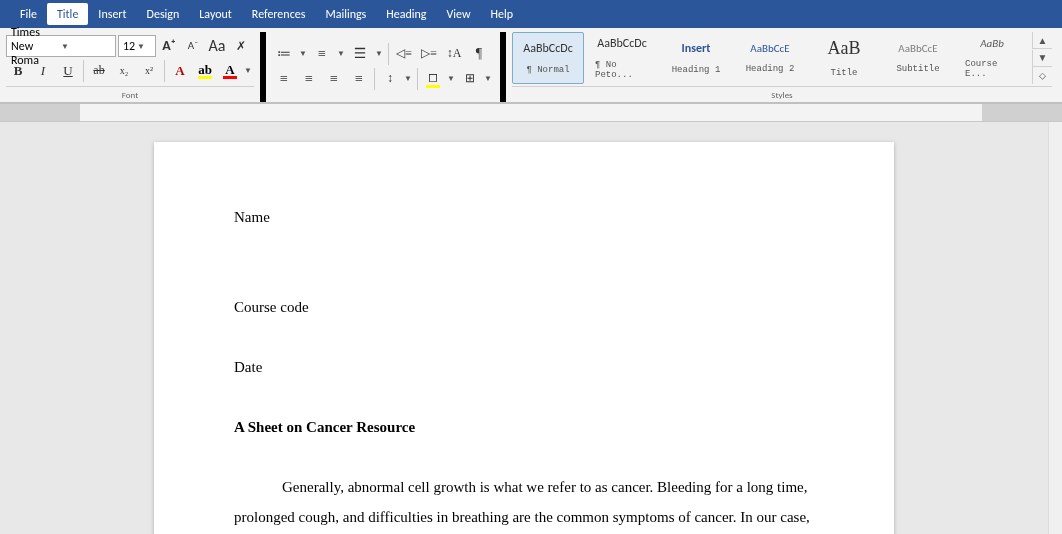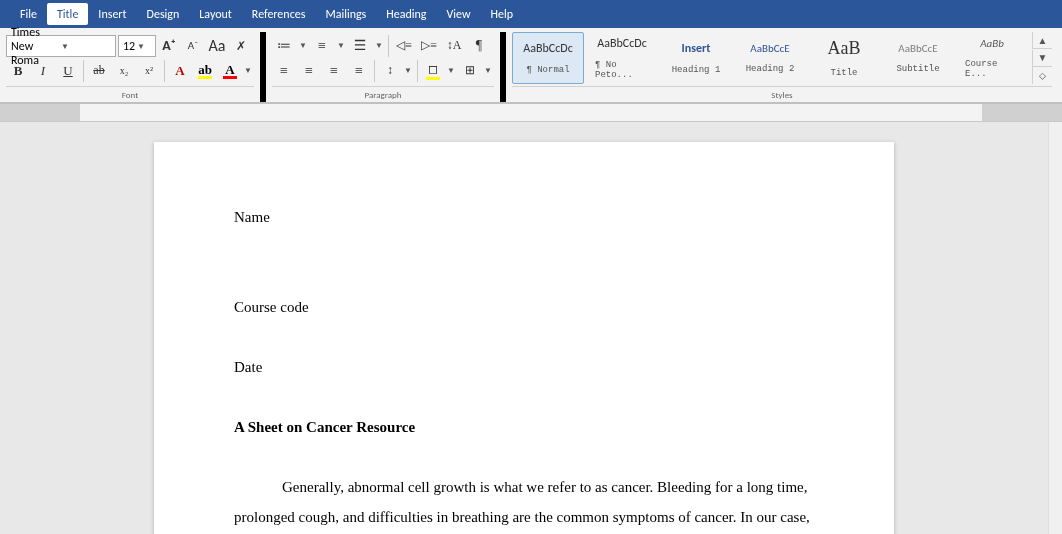--- a/index.html
+++ b/index.html
@@ -373,21 +373,20 @@
                 </div>
                 <div class="arrow-btn">▼</div>
               </div>
               <div style="display:flex;align-items:center;">
                 <div class="format-btn" title="Borders" style="font-size:12px;">⊞</div>
                 <div class="arrow-btn">▼</div>
               </div>
             </div>
           </div>
         </div>
-        <div class="ribbon-group-label">Paragraph</div>
       </div>
 
       <div class="ribbon-group" style="flex:1;border-right:none;">
         <div class="ribbon-group-content" style="align-items:stretch;">
           <div style="display:flex;align-items:stretch;gap:2px;height:52px;">
 
             <div class="style-item active" style="border:1px solid #7aacce;background:#dce9f5;">
               <div class="style-preview" style="font-size:12px;color:#333;">
                 <span>AaBbCcDc</span>
               </div>

